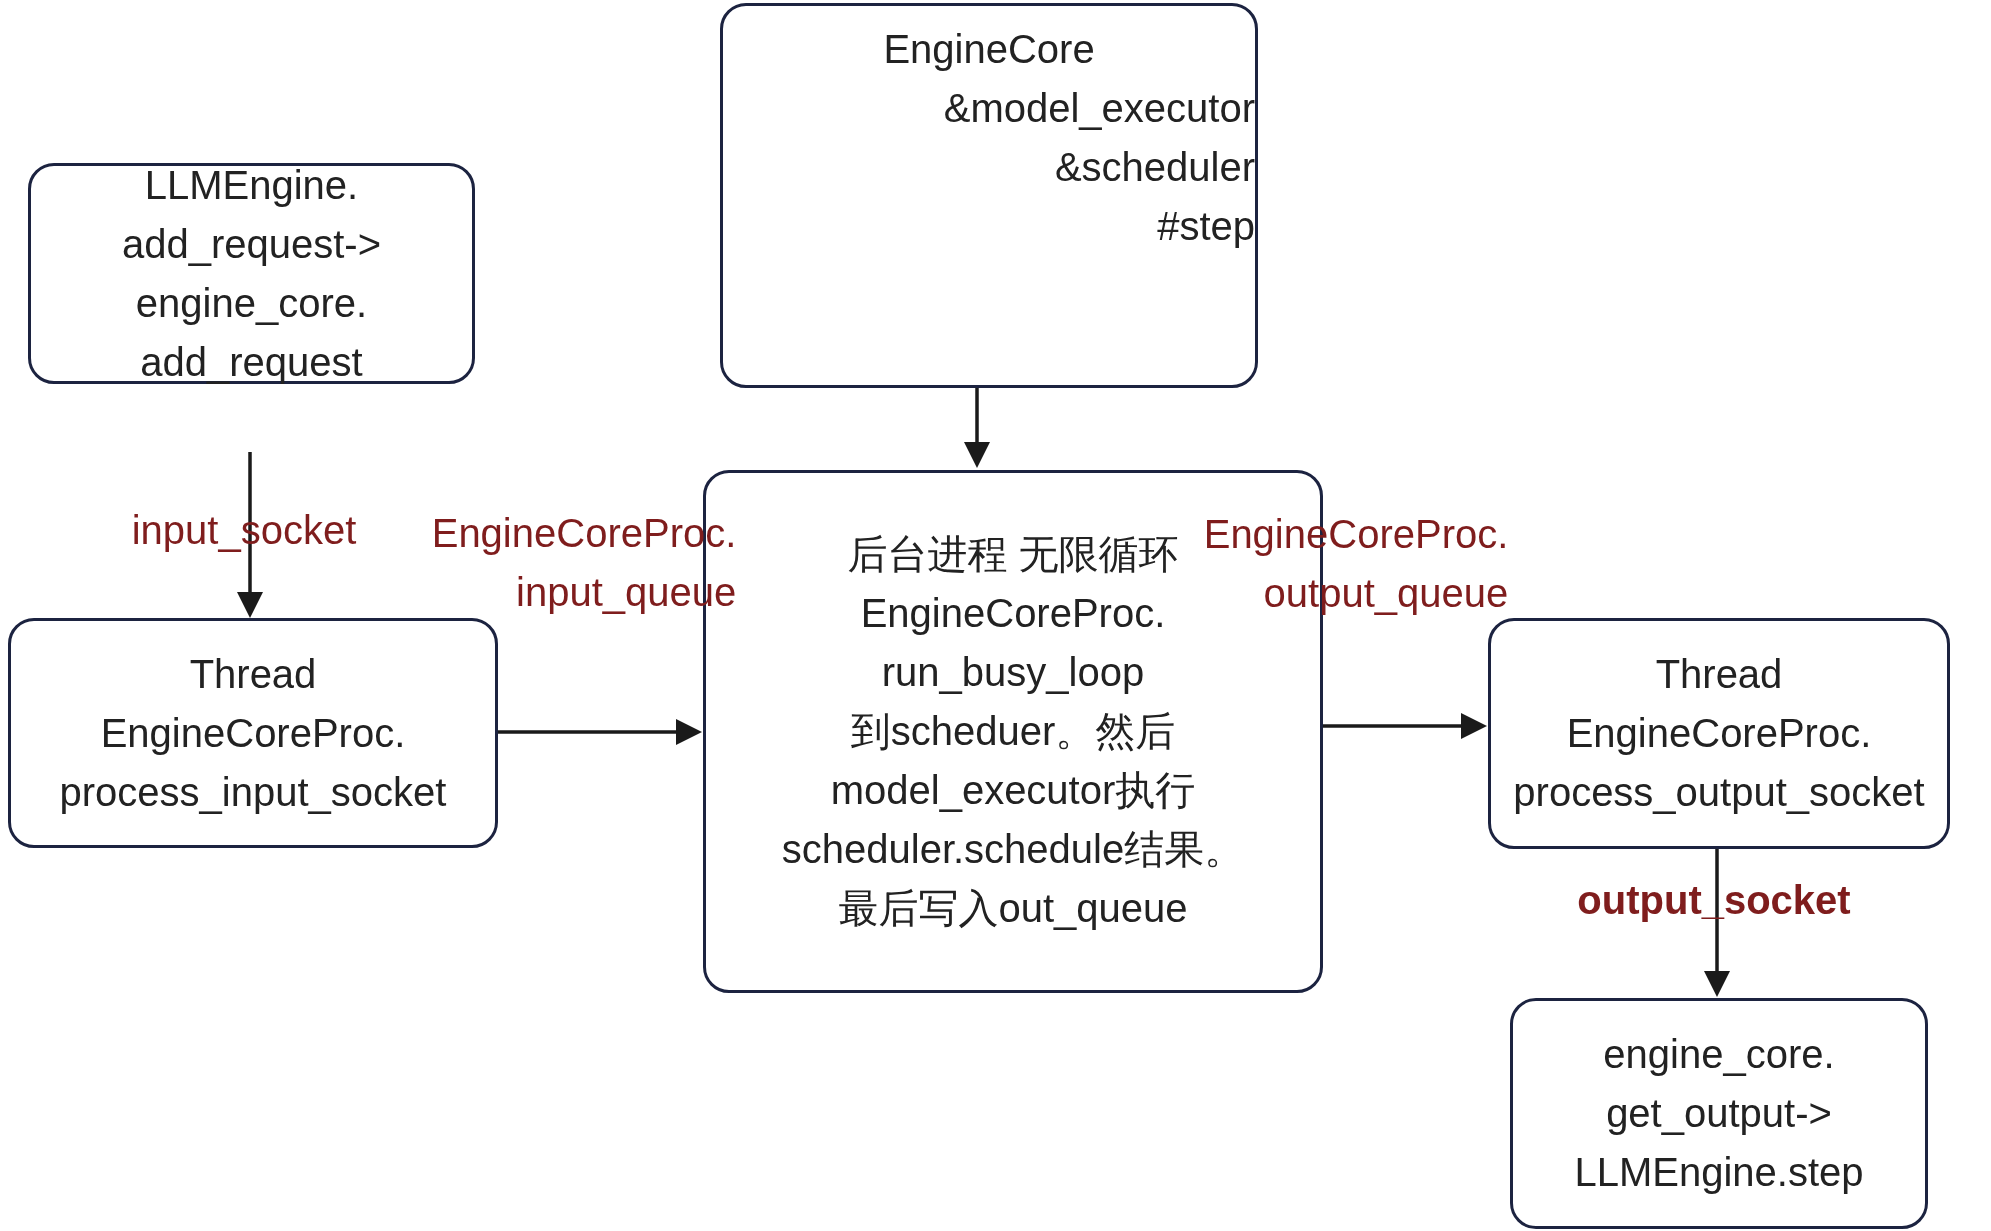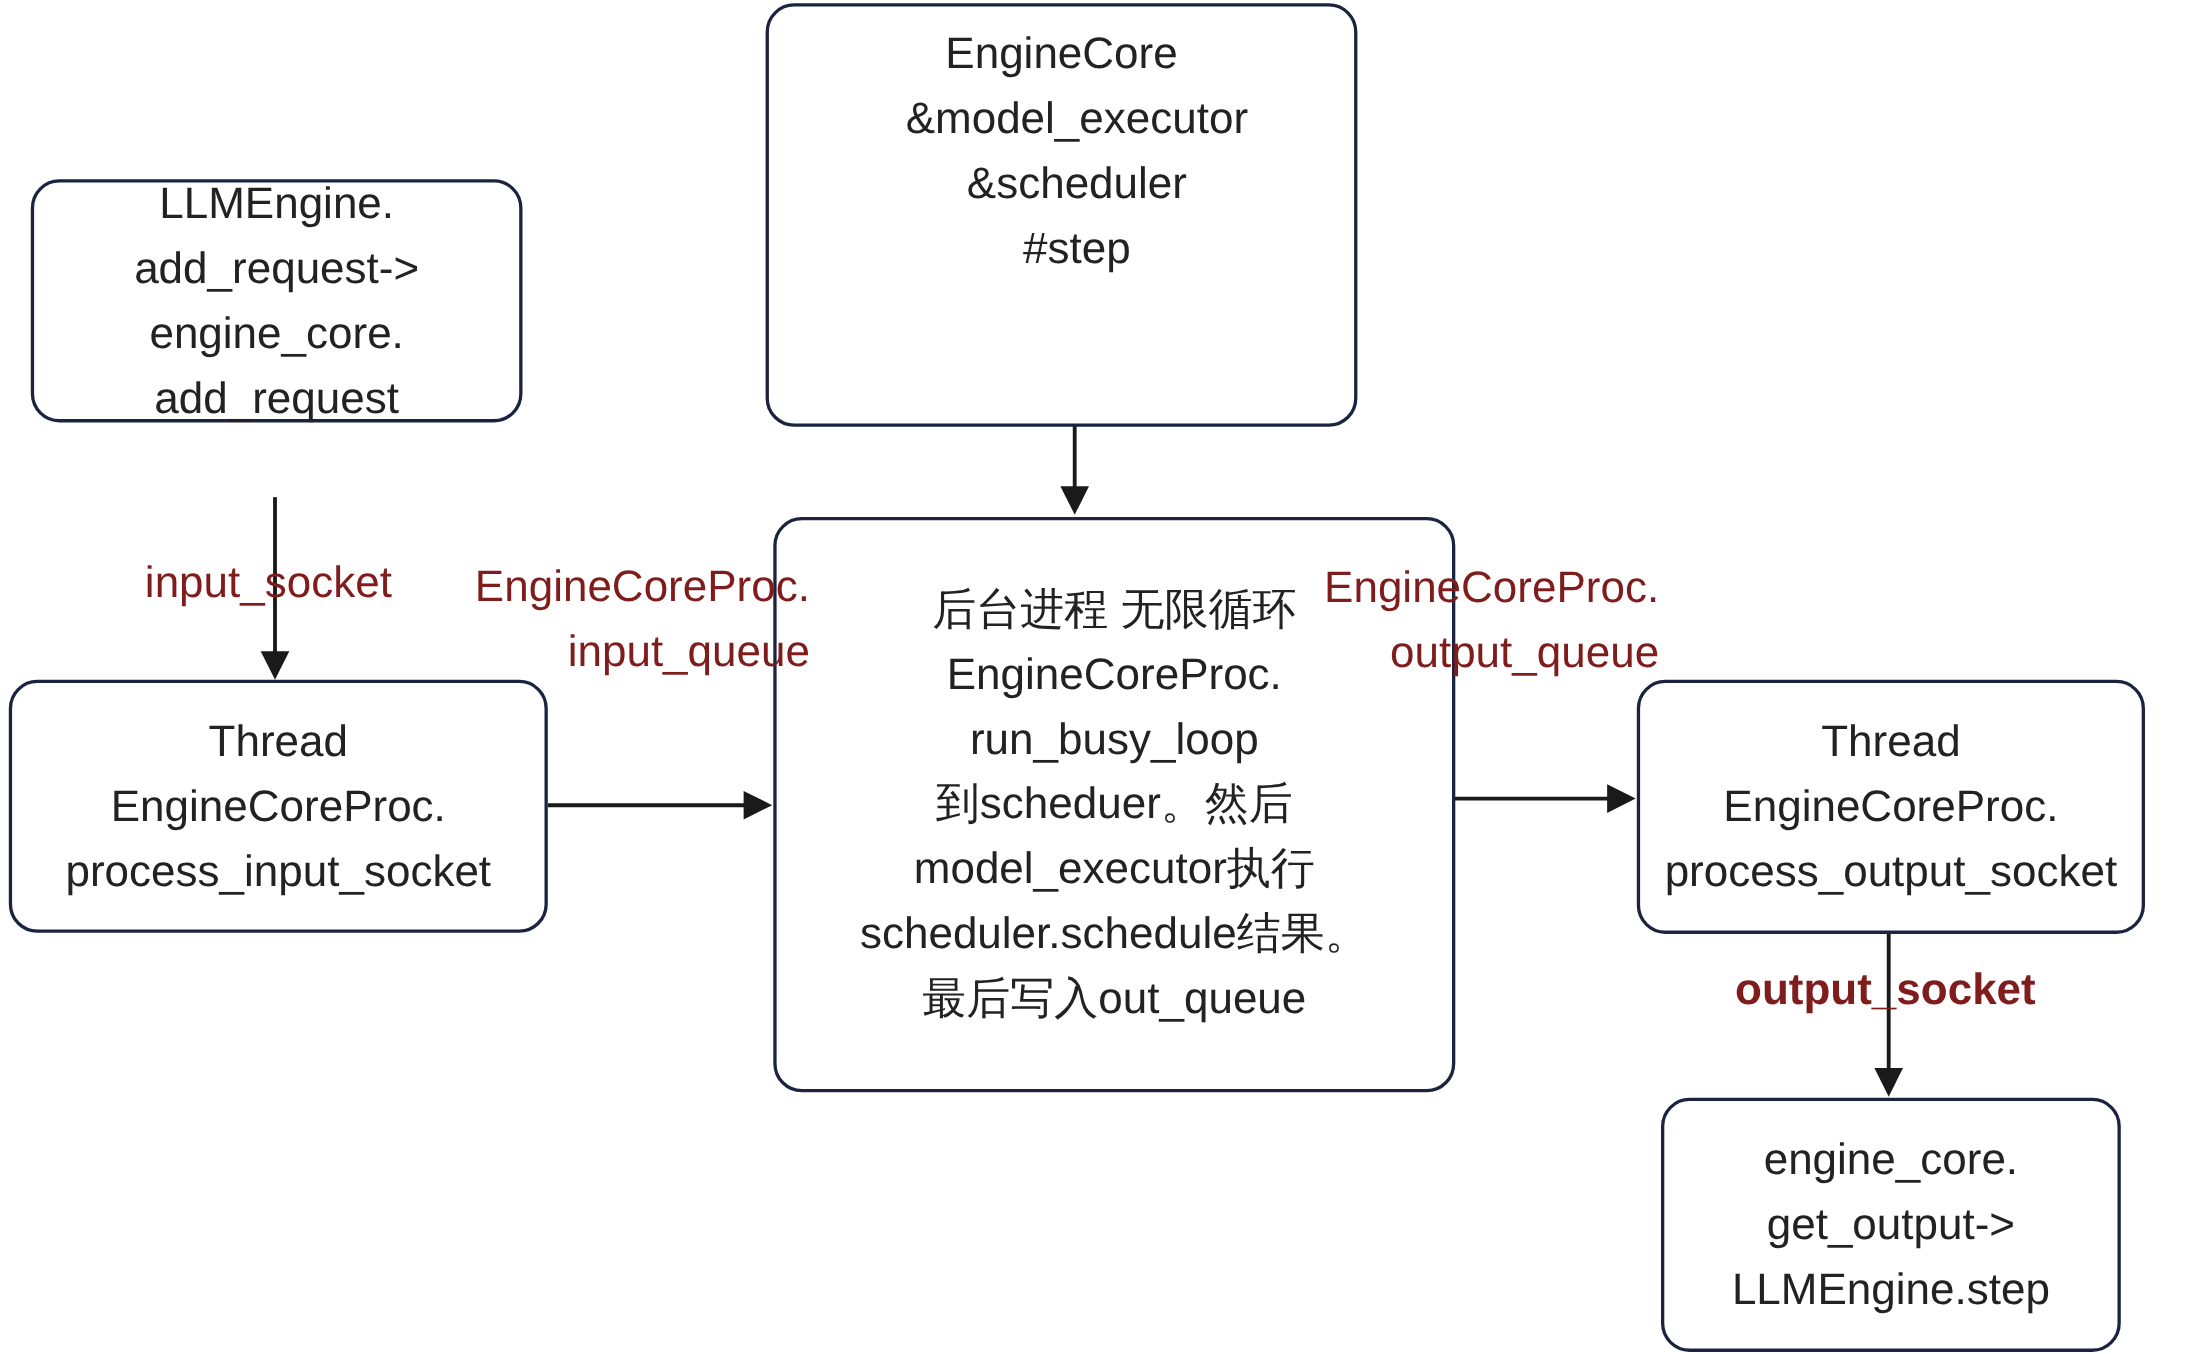--- a/index.html
+++ b/index.html
@@ -35,26 +35,26 @@
     z-index: 2;
     display: flex;
     flex-direction: column;
     justify-content: center;
   }
   .node .line {
     text-align: center;
     white-space: nowrap;
   }
   .node .line-left {
-    text-align: center;
+    text-align: right;
     padding-left: 28px;
     white-space: nowrap;
   }
   .node-engine-core {
-    left: 696px; top: 3px; width: 538px; height: 385px;
+    left: 720px; top: 3px; width: 538px; height: 385px;
     justify-content: flex-start;
     padding-top: 14px;
   }
   .node-llm-engine   { left: 28px;   top: 163px; width: 447px; height: 221px; }
   .node-thread-input { left: 8px;    top: 618px; width: 490px; height: 230px; }
   .node-busy-loop    { left: 703px;  top: 470px; width: 620px; height: 523px; }
   .node-thread-output{ left: 1488px; top: 618px; width: 462px; height: 231px; }
   .node-get-output   { left: 1510px; top: 998px; width: 418px; height: 231px; }
   .edge-label {
     position: absolute;

